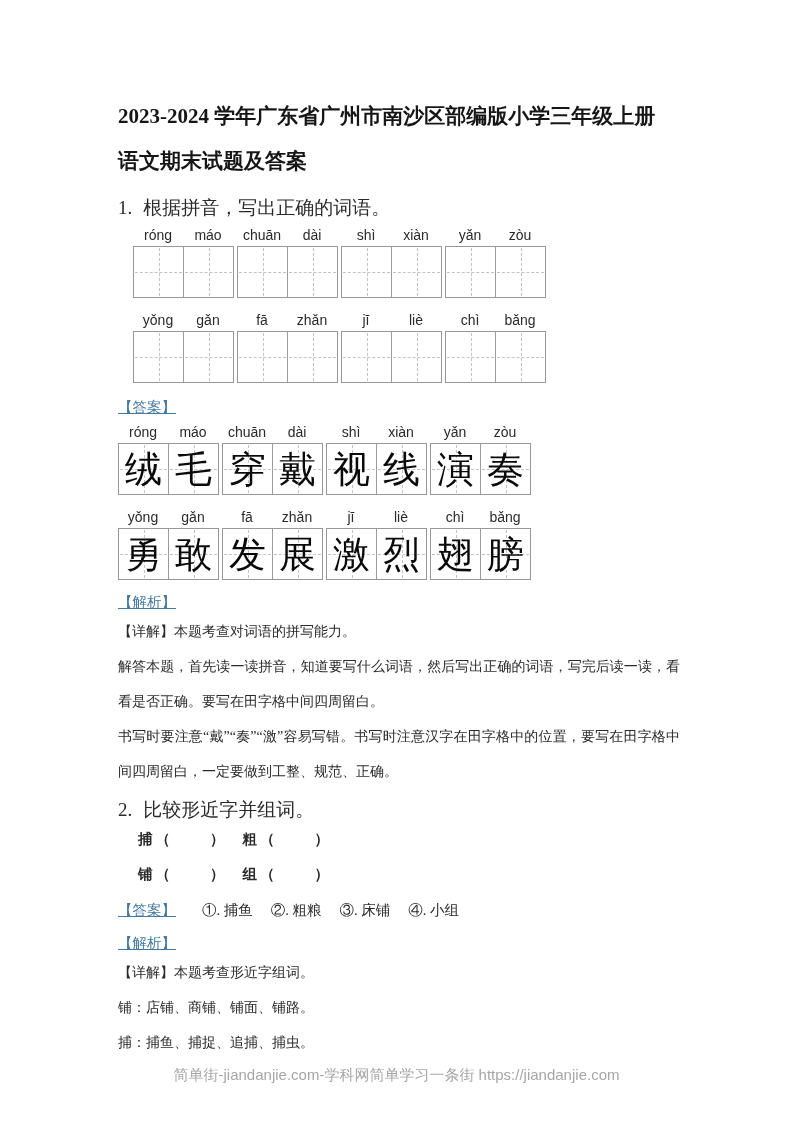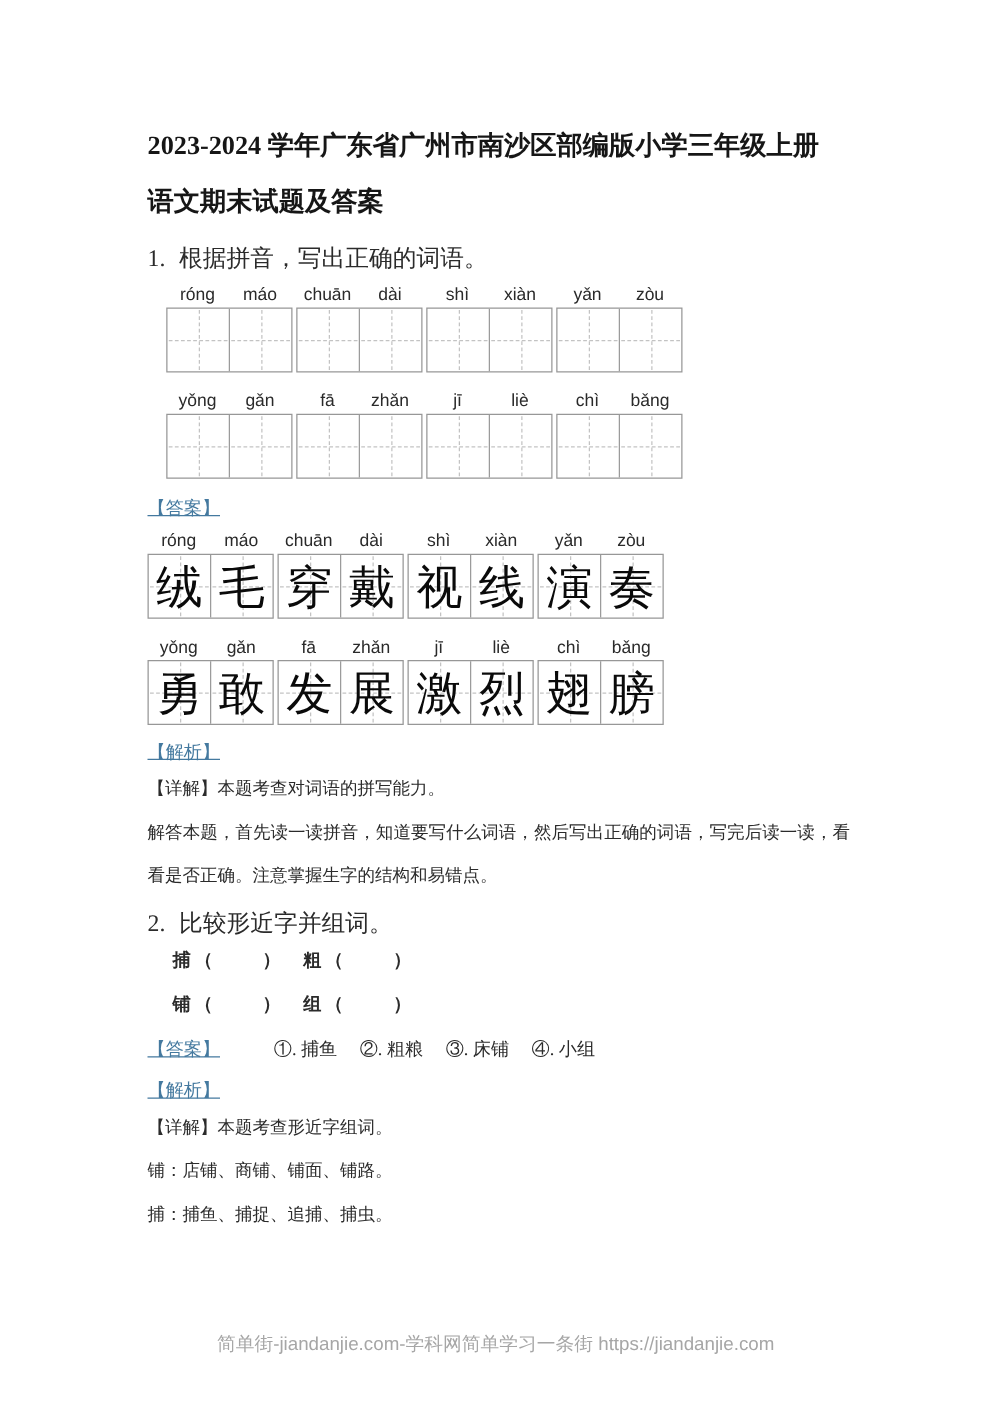--- a/index.html
+++ b/index.html
@@ -69,21 +69,21 @@
   }
 
   .pair-row { font-size:14.5px; line-height:35px; margin-left:20px; color:#2b2b2b;font-weight:bold; }
   .pair { white-space:nowrap; }
   .pair + .pair { margin-left:18px; }
   .pchar { margin-right:3px; }
   .pblank { display:inline-block; width:40px; }
 
   .ansline { font-size:14.5px; line-height:24px; margin-top:6px; color:#2b2b2b; }
   .ans-item { margin-left:18px; }
-  .ans-item.first { margin-left:43px; }
+  .ans-item.first { margin-left:26px; }
   .lbl-ana-q2 { margin-top:9px; }
 
   .footer {
     position:absolute; left:0; top:1066px; width:793px;
     text-align:center;
     font-family:"Liberation Sans","DejaVu Sans",sans-serif;
     font-size:15px; color:#a6a6a6;
   }
 </style>
 </head>
@@ -305,21 +305,22 @@
                 <span class="hanzi">膀</span>
               </div>
             </div>
           </div>
         </div>
       </div>
 
     <div class="label-blue lbl-ana-q1">【解析】</div>
 
     <div class="para">【详解】本题考查对词语的拼写能力。</div>
-    <div class="para">解答本题，首先读一读拼音，知道要写什么词语，然后写出正确的词语，写完后读一读，看看是否正确。注意掌握生字的结构和易错点。</div>
+    <div class="para">解答本题，首先读一读拼音，知道要写什么词语，然后写出正确的词语，写完后读一读，看看是否正确。要写在田字格中间四周留白。</div>
+    <div class="para">书写时要注意“戴”“奏”“激”容易写错。书写时注意汉字在田字格中的位置，要写在田字格中间四周留白，一定要做到工整、规范、正确。</div>
 
     <div class="qline">
       <span class="q-num">2.</span><span>比较形近字并组词。</span>
     </div>
 
     <div class="pair-row">
       <span class="pair"><span class="pchar">捕</span><span>（</span><span class="pblank"></span><span>）</span></span><span class="pair"><span class="pchar">粗</span><span>（</span><span class="pblank"></span><span>）</span></span>
     </div>
     <div class="pair-row">
       <span class="pair"><span class="pchar">铺</span><span>（</span><span class="pblank"></span><span>）</span></span><span class="pair"><span class="pchar">组</span><span>（</span><span class="pblank"></span><span>）</span></span>

